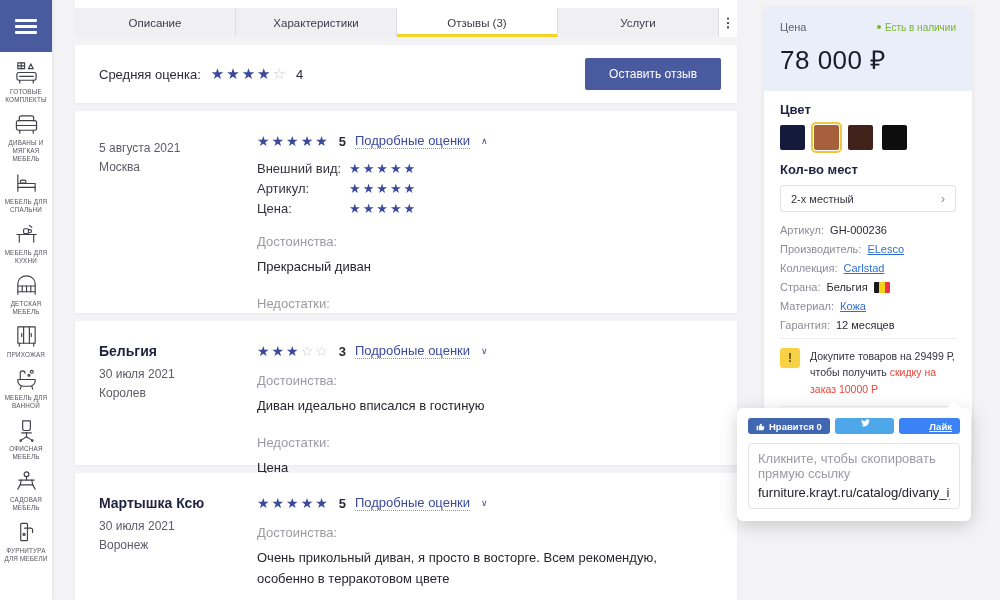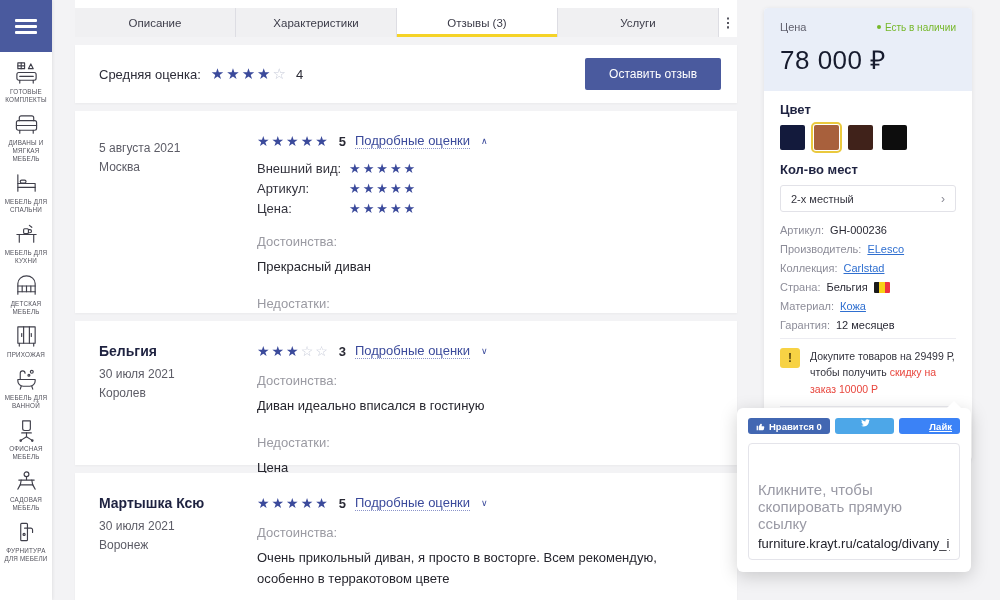--- a/index.html
+++ b/index.html
@@ -95,21 +95,21 @@
                  box-shadow:0 4px 18px rgba(0,0,0,.18); padding:10px 11px 12px; z-index:10; }
   .popup-notch { position:absolute; top:-5px; left:212px; width:10px; height:10px; background:#fff; transform:rotate(45deg); }
   .share-btns { display:flex; gap:5px; }
   .sb { height:16px; border-radius:3px; color:#fff; font-size:9.5px; font-weight:bold; display:flex;
         align-items:center; gap:4px; padding:0 8px; cursor:pointer; white-space:nowrap; }
   .sb svg { flex-shrink:0; }
   .sb-fb { background:#4267b2; }
   .sb-tw { background:#4da7e8;flex-direction:column; }
   .sb-like { background:#3b82f6; flex:1; justify-content:flex-end;text-decoration:underline; }
   .url-box { margin-top:9px; border:1px solid #e4e4ea; border-radius:4px; padding:7px 9px 8px; cursor:pointer; }
-  .url-hint { font-size:15px; color:#9a9aa5;margin-top:30px; }
+  .url-hint { font-size:13px; color:#9a9aa5; }
   .url-text { font-size:13px; color:#23232c; margin-top:4px; white-space:nowrap; overflow:hidden; }
 </style>
 </head>
 <body>
 
 <div class="sidebar">
   <div class="hamburger">
     <span></span>
       <span></span>
       <span></span>

